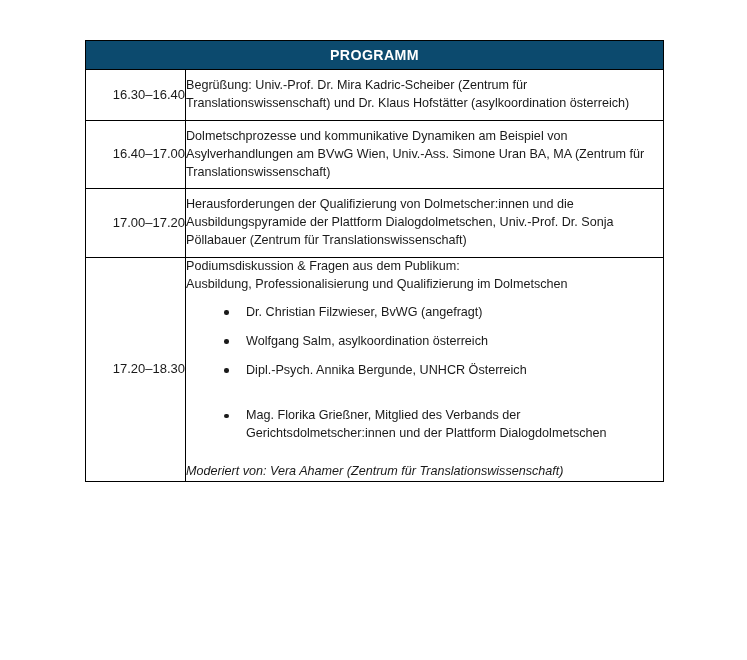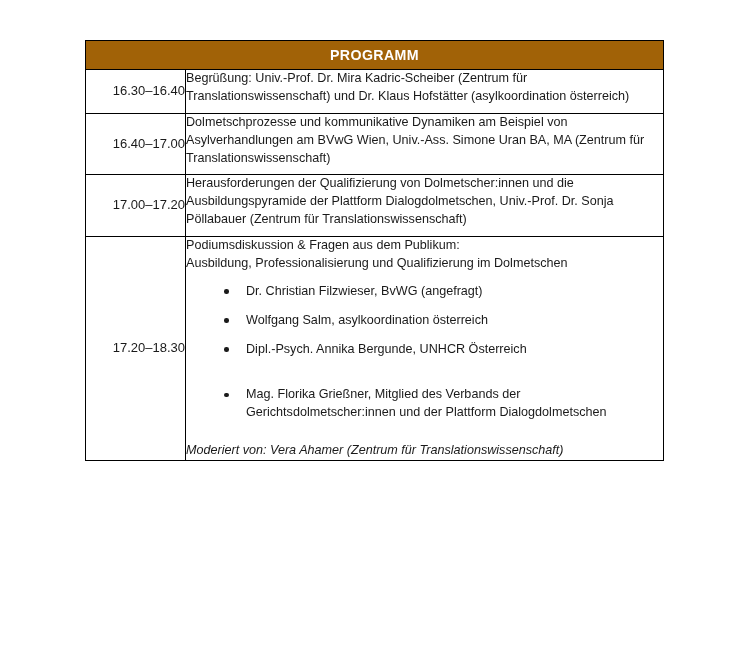--- a/index.html
+++ b/index.html
@@ -40,21 +40,21 @@
 
   table.program-table td,
   table.program-table th {
     border: 1.2px solid #000000;
     vertical-align: middle;
     padding: 0;
   }
 
   
   th.program-header {
-    background: #a16207;
+    background: #0c4a6e;
     color: #ffffff;
     font-weight: bold;
     font-size: 14.2px;
     letter-spacing: 0.4px;
     text-align: center;
     height: 28px;
     padding: 3px 4px 4px 4px;
     border-color: #000000;
   }
 
@@ -70,20 +70,21 @@
     font-size: 13px;
   }
 
   td.item-cell {
     text-align: left;
     padding: 9px 10px 9px 11px;
     vertical-align: middle;
   }
 
   td.item-cell.tight {
+    padding-top: 7px;
     padding-bottom: 7px;
   }
 
   .para {
     margin: 0;
   }
 
   .para + .para {
   }
 

